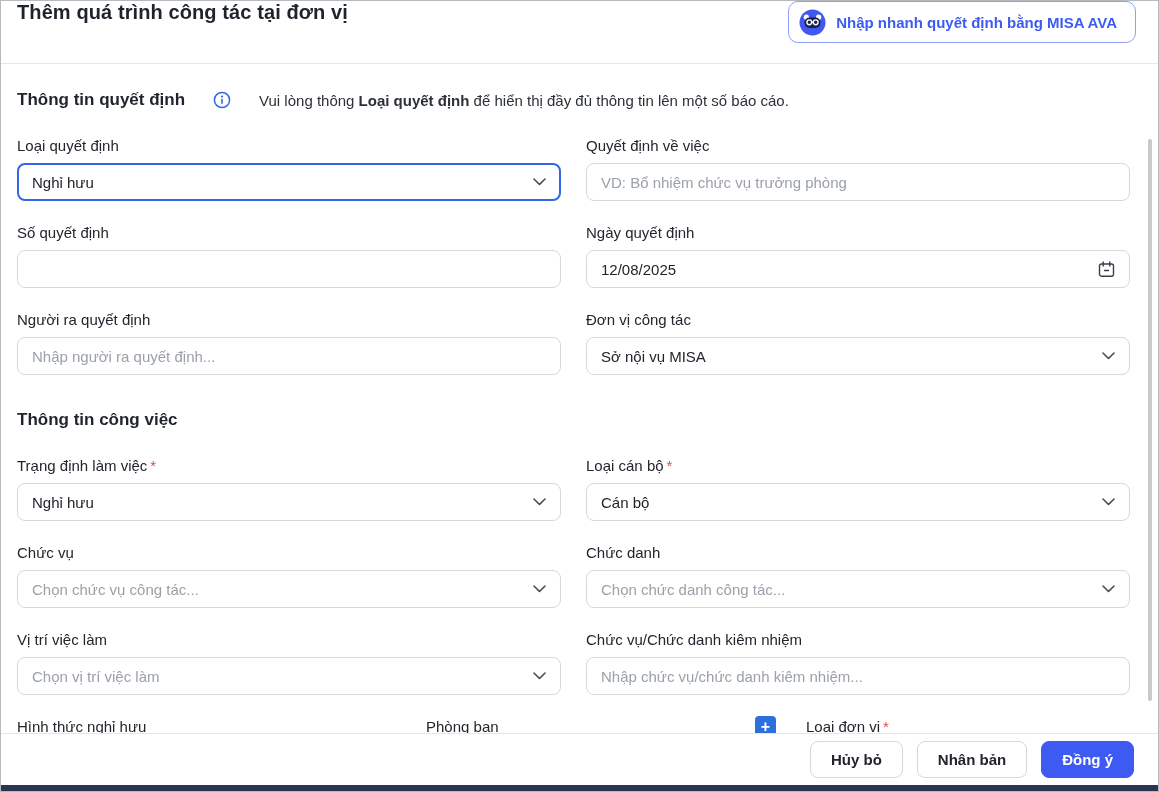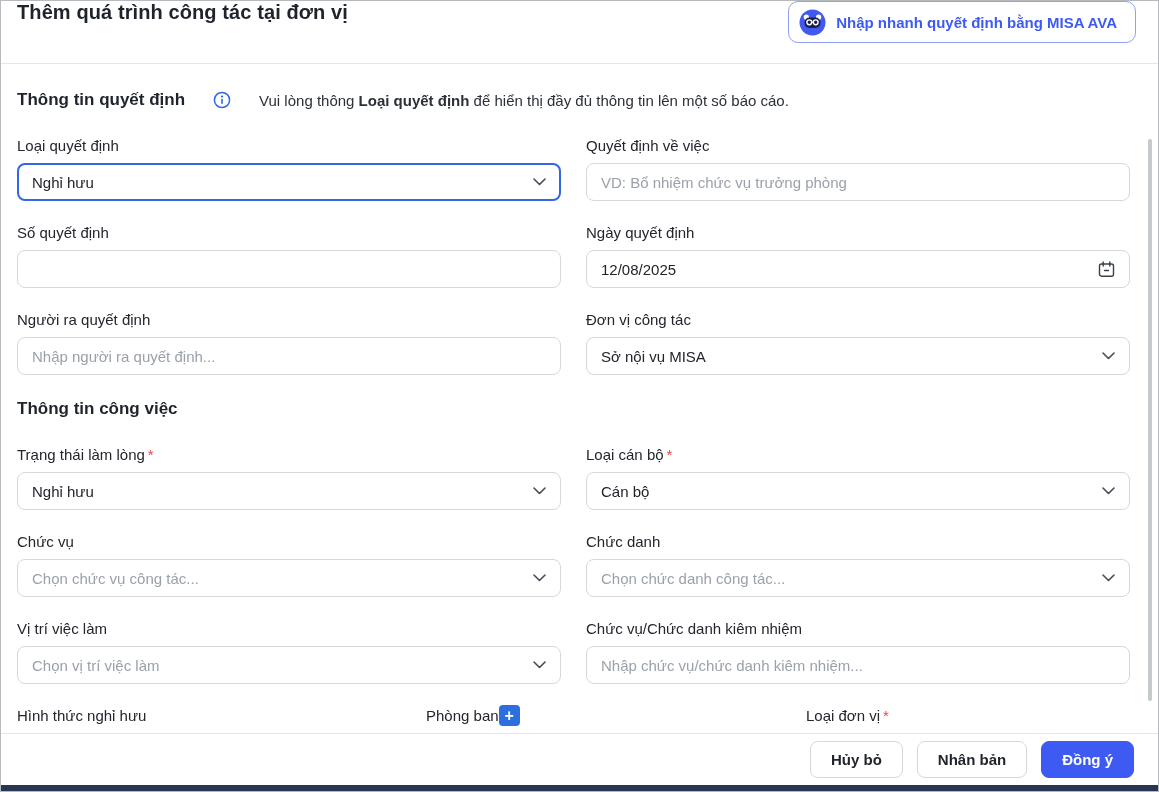--- a/index.html
+++ b/index.html
@@ -24,21 +24,21 @@
   .ava-btn span.lbl { font-size:15px; font-weight:600; color:#3d5bf3; }
 
   
   .modal-body { flex:1 1 auto; overflow:hidden; padding:26px 28px 0 16px; position:relative; }
 
   .section-title-row { display:flex; align-items:center; gap:28px; margin-bottom:26px; }
   .section-title { font-size:17px; font-weight:700; color:#1f242c; }
   .section-note { font-size:15px; color:#2c3138; }
   .section-note b { font-weight:700; }
 
-  .sec2 { margin-top:24px; margin-bottom:26px; }
+  .sec2 { margin-top:35px; margin-bottom:26px; }
 
   .grid2 { display:grid; grid-template-columns:1fr 1fr; column-gap:25px; margin-bottom:22px; }
 
   .field label.flabel {
     display:block; font-size:15px; color:#23262d; line-height:20px; margin-bottom:7px;
   }
   .req { color:#e5484d; margin-left:3px; }
 
   .control {
     position:relative; height:38px; border:1px solid #d5d8dd; border-radius:8px;
@@ -50,21 +50,21 @@
   .control .ph  { color:#9ba1aa; }
   .control input {
     border:none; outline:none; width:100%; height:100%; font-size:15px;
     font-family:inherit; color:#21242b; background:transparent;
   }
   .control input::placeholder { color:#9ba1aa; opacity:1; }
   .icon-right { flex:0 0 auto; display:flex; align-items:center; margin-left:8px; }
 
   
   .row-partial { display:grid; grid-template-columns:379px 350px 1fr; column-gap:30px; }
-  .row-partial .cellB { display:flex; align-items:flex-start; }
+  .row-partial .cellB { display:flex; align-items:flex-start; justify-content:space-between; }
   .plus-btn {
     width:21px; height:21px; border-radius:4px; background:#2e6fe0; color:#fff;
     border:none; font-size:16px; line-height:19px; font-weight:700; cursor:pointer;
     display:flex; align-items:center; justify-content:center; margin-top:-1px;
   }
 
   
   .modal-footer {
     flex:0 0 52px; border-top:1px solid #e4e6e9; background:#fff;
     display:flex; align-items:center; justify-content:flex-end; gap:14px; padding:0 24px;
@@ -180,21 +180,21 @@
         </div>
       </div>
     </div>
 
     <div class="section-title-row sec2">
       <span class="section-title">Thông tin công việc</span>
     </div>
 
     <div class="grid2">
       <div class="field">
-        <label class="flabel"><span>Trạng thái làm lòng</span><span class="req">*</span></label>
+        <label class="flabel"><span>Trạng định làm việc</span><span class="req">*</span></label>
         <div class="control select">
           <span class="val">Nghỉ hưu</span>
           <span class="icon-right">
             <svg width="13" height="8" viewBox="0 0 13 8">
                 <path d="M1 1l5.5 5.5L12 1" fill="none" stroke="#464d56" stroke-width="1.6" stroke-linecap="round" stroke-linejoin="round"></path>
               </svg>
           </span>
         </div>
       </div>
       <div class="field">

